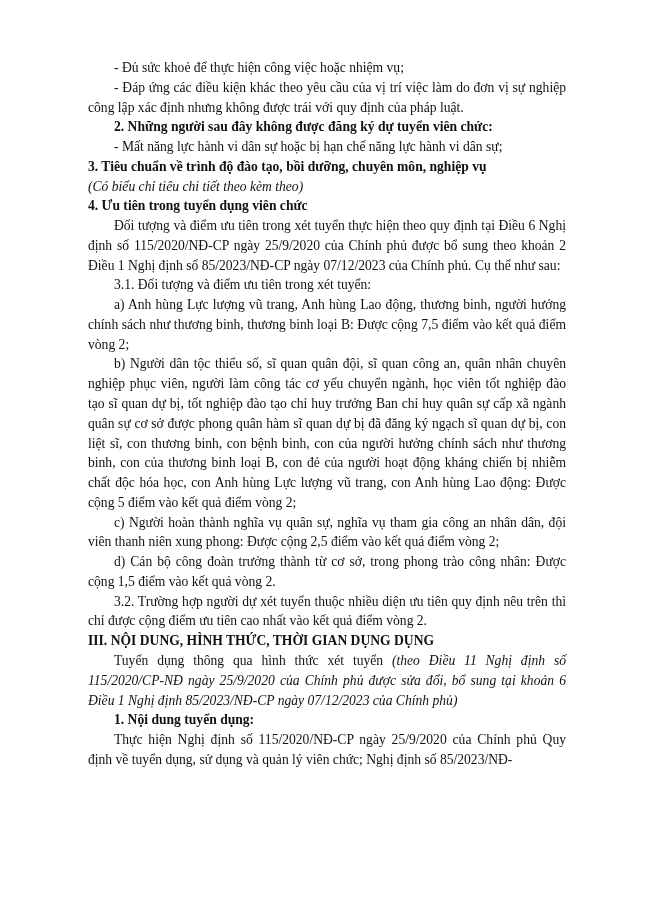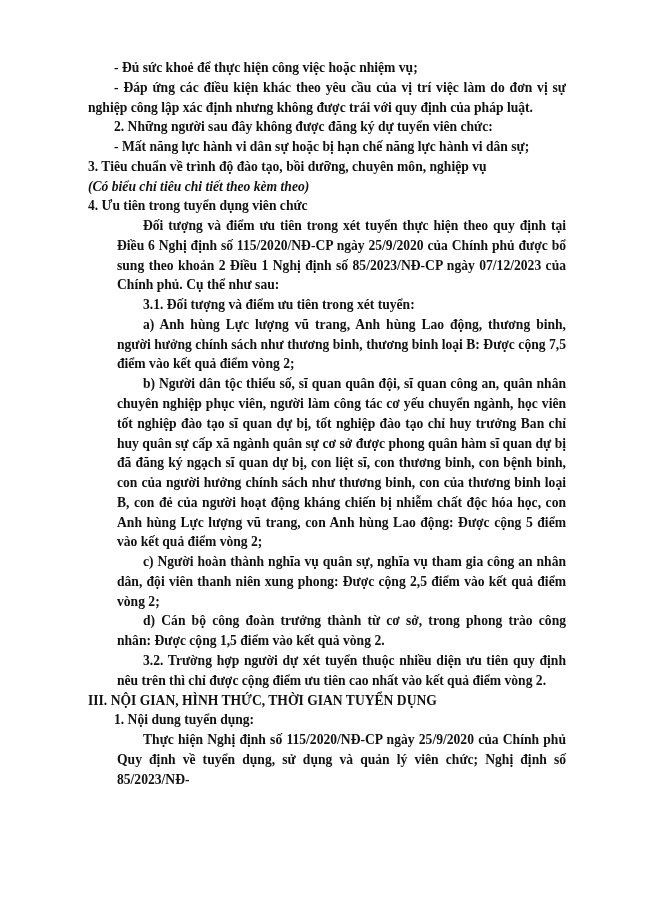--- a/index.html
+++ b/index.html
@@ -26,25 +26,23 @@
     top: 58px;
     width: 478px;
     font-size: 13.6px;
     line-height: 1.455;
     color: #111;
     text-align: justify;
   }
   p {
     margin: 0;
     padding: 0;
-    font-weight: bold;
   }
   .indent {
     text-indent: 26px;
-    margin-left: 29px;
   }
   .center {
     text-align: left;
     text-indent: 0;
   }
   .i { font-style: italic; }
   .hang-dash { text-indent: 26px; }
   .heading-center {
     font-weight: bold;
     text-indent: 0;
@@ -82,22 +80,23 @@
     <p class="indent">a) Anh hùng Lực lượng vũ trang, Anh hùng Lao động, thương binh, người hưởng chính sách như thương binh, thương binh loại B: Được cộng 7,5 điểm vào kết quả điểm vòng 2;</p>
 
     <p class="indent">b) Người dân tộc thiểu số, sĩ quan quân đội, sĩ quan công an, quân nhân chuyên nghiệp phục viên, người làm công tác cơ yếu chuyển ngành, học viên tốt nghiệp đào tạo sĩ quan dự bị, tốt nghiệp đào tạo chỉ huy trưởng Ban chỉ huy quân sự cấp xã ngành quân sự cơ sở được phong quân hàm sĩ quan dự bị đã đăng ký ngạch sĩ quan dự bị, con liệt sĩ, con thương binh, con bệnh binh, con của người hưởng chính sách như thương binh, con của thương binh loại B, con đẻ của người hoạt động kháng chiến bị nhiễm chất độc hóa học, con Anh hùng Lực lượng vũ trang, con Anh hùng Lao động: Được cộng 5 điểm vào kết quả điểm vòng 2;</p>
 
     <p class="indent">c) Người hoàn thành nghĩa vụ quân sự, nghĩa vụ tham gia công an nhân dân, đội viên thanh niên xung phong: Được cộng 2,5 điểm vào kết quả điểm vòng 2;</p>
 
     <p class="indent">d) Cán bộ công đoàn trưởng thành từ cơ sở, trong phong trào công nhân: Được cộng 1,5 điểm vào kết quả vòng 2.</p>
 
     <p class="indent">3.2. Trường hợp người dự xét tuyển thuộc nhiều diện ưu tiên quy định nêu trên thì chỉ được cộng điểm ưu tiên cao nhất vào kết quả điểm vòng 2.</p>
 
-    <p class="heading-center">III. NỘI GIAN, HÌNH THỨC, THỜI GIAN TUYỂN DỤNG</p>
+    <p class="heading-center">III. NỘI DUNG, HÌNH THỨC, THỜI GIAN DỤNG DỤNG</p>
 
 
+    <p class="indent"><span>Tuyển dụng thông qua hình thức xét tuyển </span><span class="i">(theo Điều 11 Nghị định số 115/2020/CP-NĐ ngày 25/9/2020 của Chính phủ được sửa đổi, bổ sung tại khoản 6 Điều 1 Nghị định 85/2023/NĐ-CP ngày 07/12/2023 của Chính phủ)</span></p>
 
     <p class="sub-head">1. Nội dung tuyển dụng:</p>
 
     <p class="indent">Thực hiện Nghị định số 115/2020/NĐ-CP ngày 25/9/2020 của Chính phủ Quy định về tuyển dụng, sử dụng và quản lý viên chức; Nghị định số 85/2023/NĐ-</p>
 
   </div>
 </div>
 
 </body></html>

